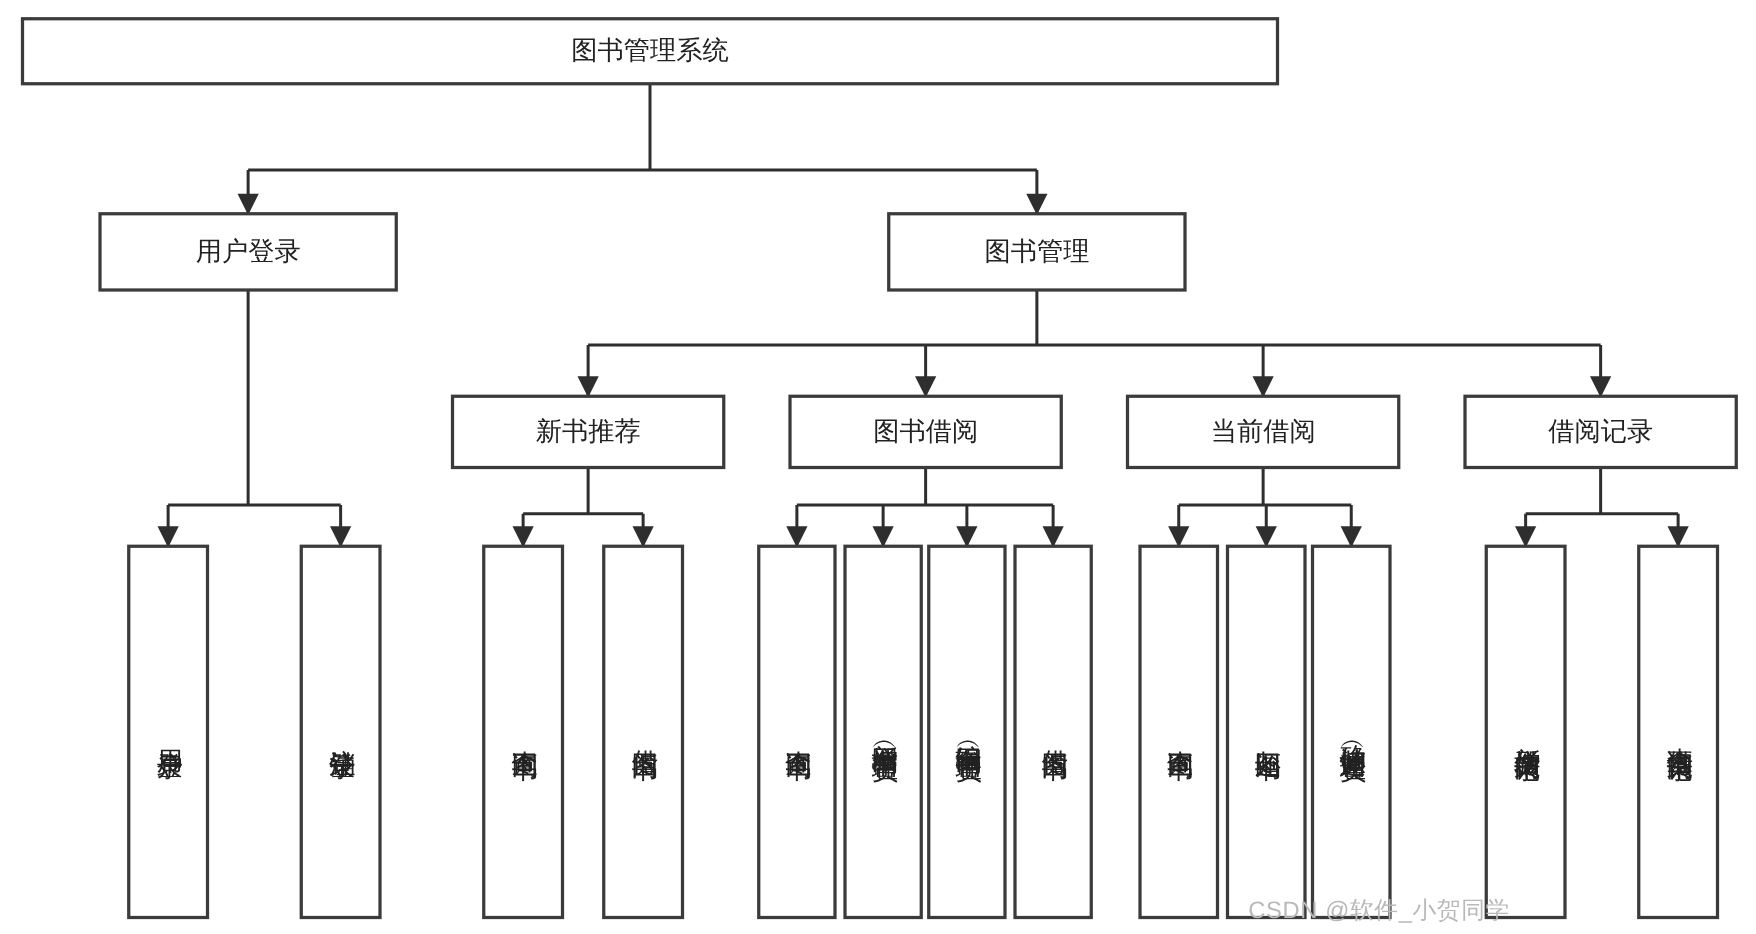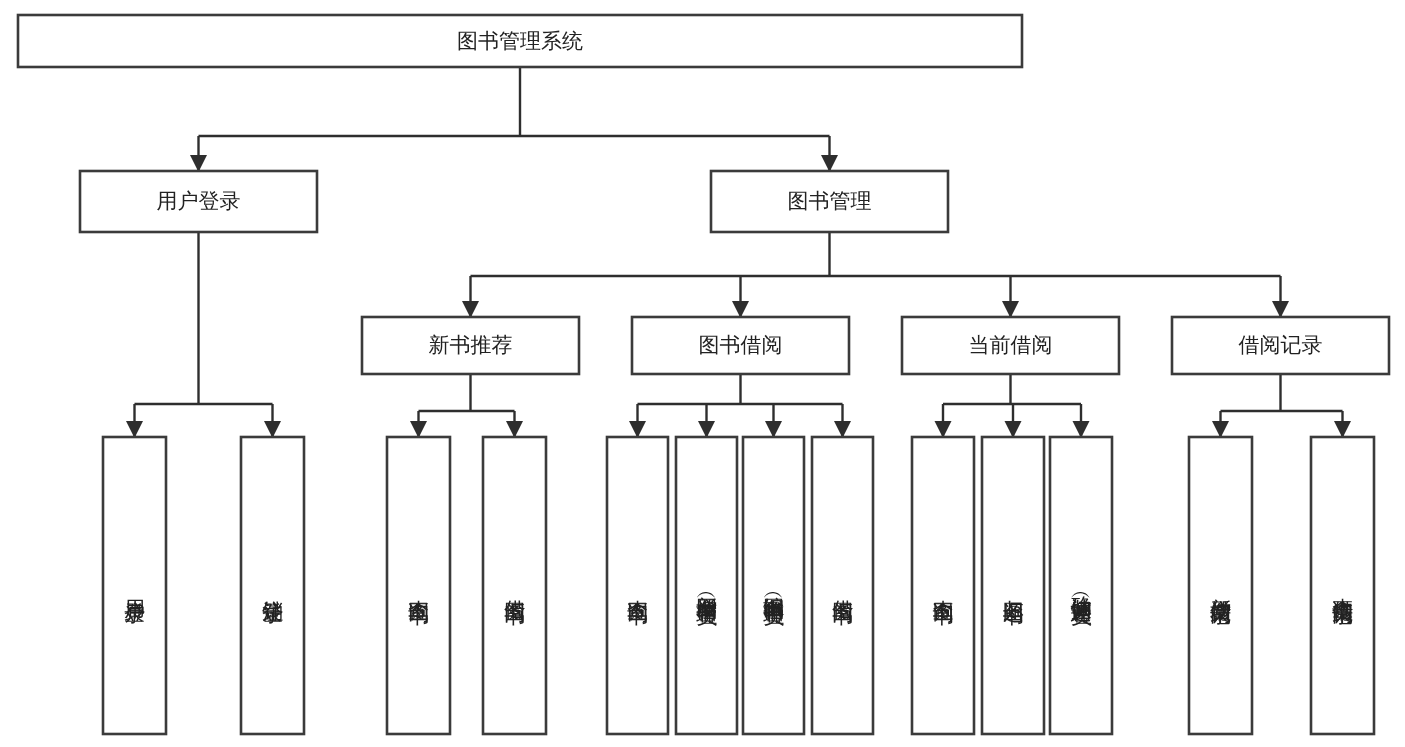--- a/index.html
+++ b/index.html
@@ -245,14 +245,15 @@
         <div class="vert-text-inner">确认归还（管理员）</div>
       </div>
       <div class="vert-text-box" style="left: 1189px; top: 437px; width: 63px; height: 297px;">
         <div class="vert-text-inner">新增借阅记录</div>
       </div>
       <div class="vert-text-box" style="left: 1311px; top: 437px; width: 63px; height: 297px;">
         <div class="vert-text-inner">查询借阅记录</div>
       </div>
     </div>
 
+  <div class="watermark">CSDN @软件_小贺同学</div>
 
 </div>
 
 </body></html>

